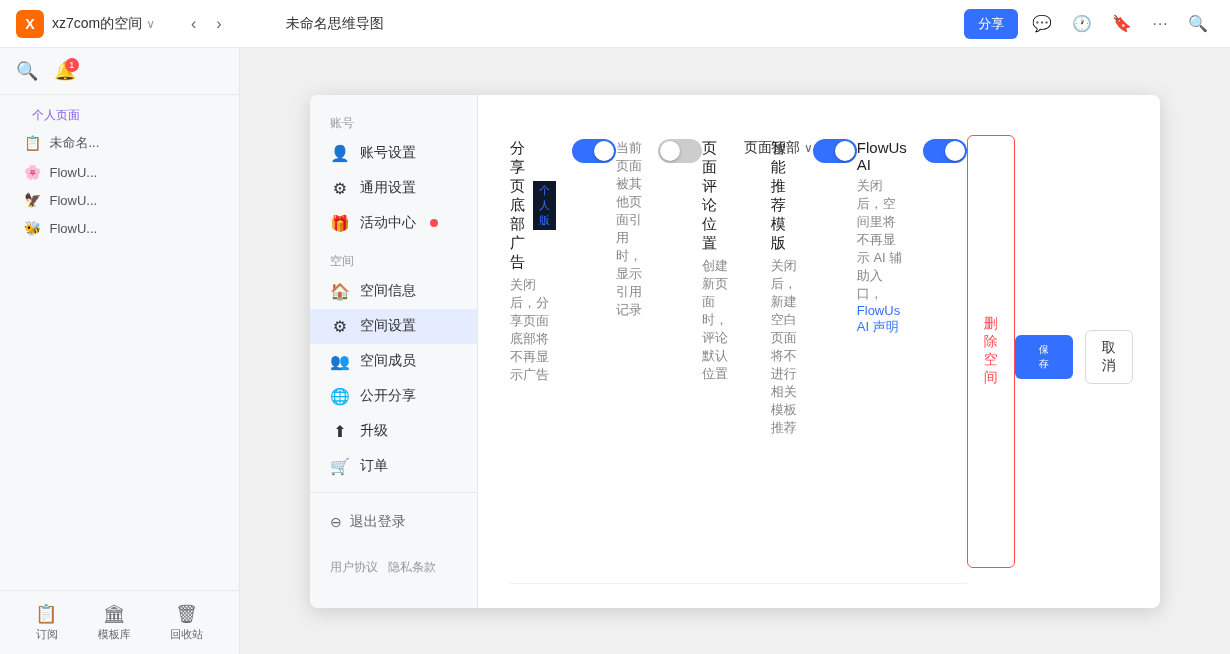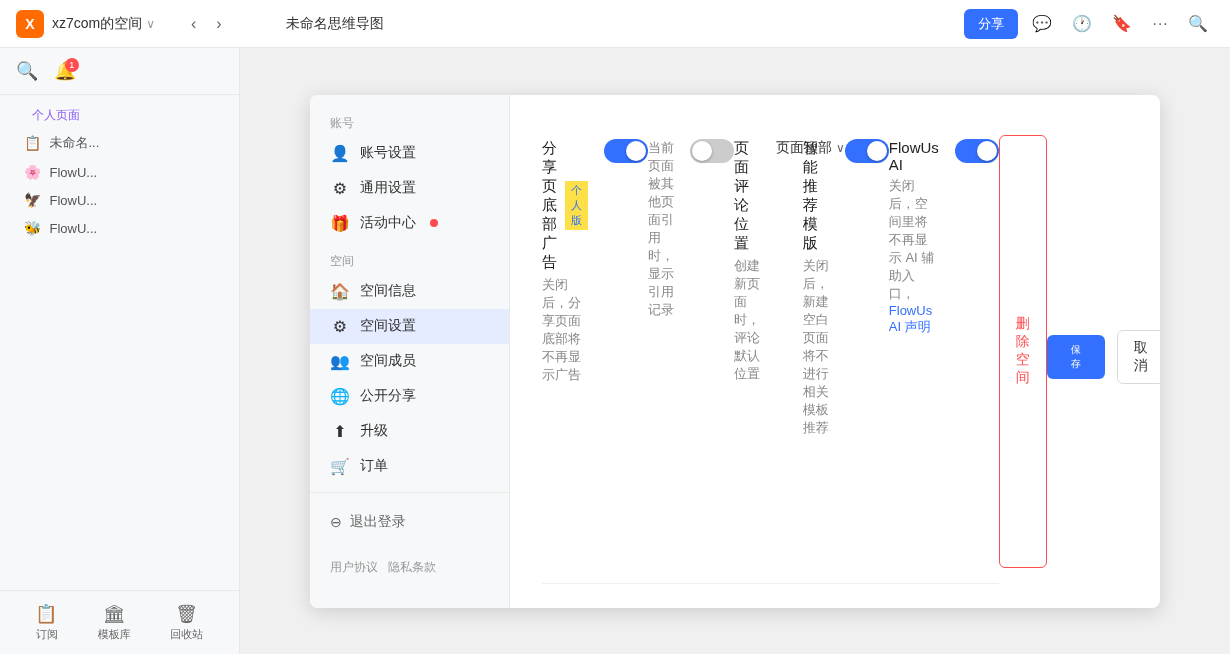--- a/index.html
+++ b/index.html
@@ -36,21 +36,21 @@
     .footer-item { display: flex; flex-direction: column; align-items: center; gap: 2px; cursor: pointer; font-size: 11px; color: #666; padding: 4px 12px; }
     .footer-item-icon { font-size: 18px; }
 
     
     .content { flex: 1; background: #f0f0f0; display: flex; align-items: center; justify-content: center; position: relative; }
 
     
     .settings-panel { background: white; border-radius: 8px; width: 850px; max-height: 580px; display: flex; overflow: hidden; box-shadow: 0 4px 20px rgba(0,0,0,0.15); }
 
     
-    .settings-nav { width: 200px; background: #f7f8fa; padding: 16px 0; border-right: 1px solid #e8e8e8; flex-shrink: 0; }
+    .settings-nav { width: 168px; background: #f7f8fa; padding: 16px 0; border-right: 1px solid #e8e8e8; flex-shrink: 0; }
     .settings-nav-section { margin-bottom: 8px; }
     .settings-nav-section-title { padding: 4px 20px; font-size: 12px; color: #999; font-weight: 500; }
     .settings-nav-item { display: flex; align-items: center; gap: 10px; padding: 8px 20px; cursor: pointer; font-size: 14px; color: #333; }
     .settings-nav-item.active { background: #e6ecff; }
     .settings-nav-item .nav-icon { font-size: 16px; width: 20px; text-align: center; }
 
     .settings-nav-bottom { padding: 16px 20px; border-top: 1px solid #e8e8e8; margin-top: auto; }
     .logout-item { display: flex; align-items: center; gap: 8px; cursor: pointer; font-size: 14px; color: #666; padding: 4px 0; }
     .settings-nav-links { display: flex; gap: 10px; margin-top: 24px; }
     .settings-nav-links a { font-size: 12px; color: #999; text-decoration: none; }
@@ -67,21 +67,21 @@
     
     .toggle { position: relative; width: 44px; height: 24px; cursor: pointer; }
     .toggle-track { position: absolute; top: 0; left: 0; right: 0; bottom: 0; border-radius: 12px; transition: 0.2s; }
     .toggle-track.on { background: #3370ff; }
     .toggle-track.off { background: #ccc; }
     .toggle-thumb { position: absolute; width: 20px; height: 20px; background: white; border-radius: 50%; top: 2px; transition: 0.2s; box-shadow: 0 1px 3px rgba(0,0,0,0.3); }
     .toggle-track.on .toggle-thumb { left: 22px; }
     .toggle-track.off .toggle-thumb { left: 2px; }
 
     
-    .badge { background: #fde047; color: #3370ff; font-size: 11px; padding: 2px 6px; border-radius: 0; font-weight: 500; }
+    .badge { background: #0f172a; color: #3370ff; font-size: 11px; padding: 2px 6px; border-radius: 0; font-weight: 500; }
 
     
     .select-control { display: flex; align-items: center; gap: 4px; cursor: pointer; font-size: 14px; color: #333; }
     .select-control .chevron-icon { color: #666; font-size: 12px; }
 
     
     .delete-btn { border: 1px solid #ff4d4f; color: #ff4d4f; background: white; border-radius: 6px; padding: 8px 16px; font-size: 14px; cursor: pointer; }
 
     
     .settings-footer { display: flex; align-items: center; gap: 12px; padding: 16px 0 4px; }

